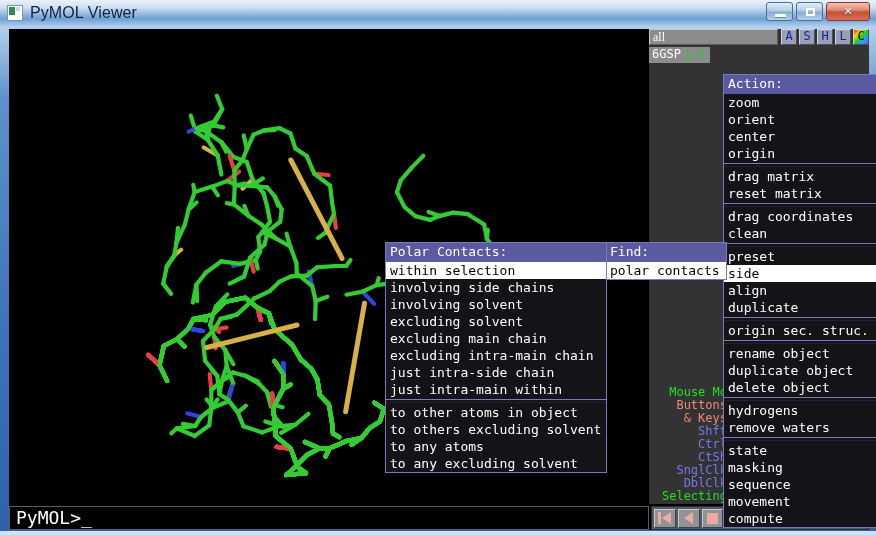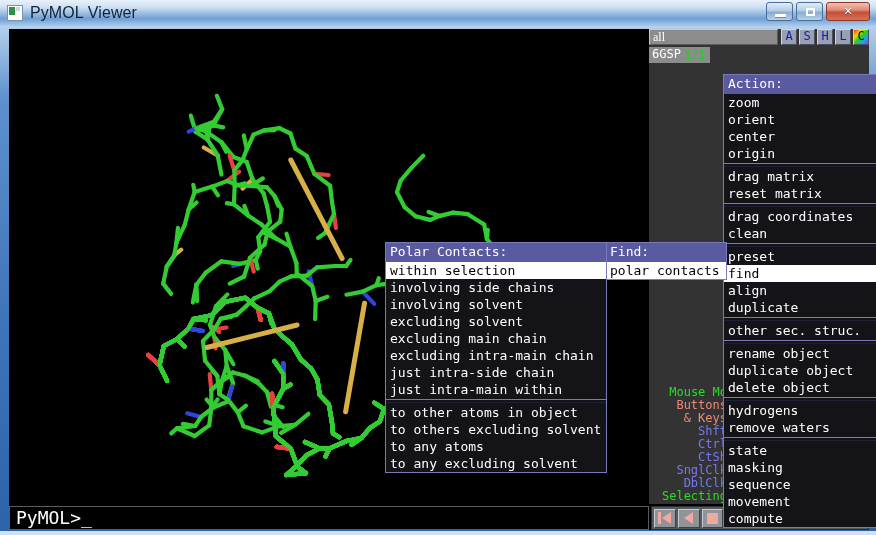--- a/index.html
+++ b/index.html
@@ -1278,25 +1278,25 @@
           <div class="menu-item">center</div>
           <div class="menu-item">origin</div>
           <div class="menu-sep"></div>
           <div class="menu-item">drag matrix</div>
           <div class="menu-item">reset matrix</div>
           <div class="menu-sep"></div>
           <div class="menu-item">drag coordinates</div>
           <div class="menu-item">clean</div>
           <div class="menu-sep"></div>
           <div class="menu-item">preset</div>
-          <div class="menu-item sel">find</div>
+          <div class="menu-item sel">side</div>
           <div class="menu-item">align</div>
           <div class="menu-item">duplicate</div>
           <div class="menu-sep"></div>
-          <div class="menu-item">other sec. struc.</div>
+          <div class="menu-item">origin sec. struc.</div>
           <div class="menu-sep"></div>
           <div class="menu-item">rename object</div>
           <div class="menu-item">duplicate object</div>
           <div class="menu-item">delete object</div>
           <div class="menu-sep"></div>
           <div class="menu-item">hydrogens</div>
           <div class="menu-item">remove waters</div>
           <div class="menu-sep"></div>
           <div class="menu-item">state</div>
           <div class="menu-item">masking</div>

